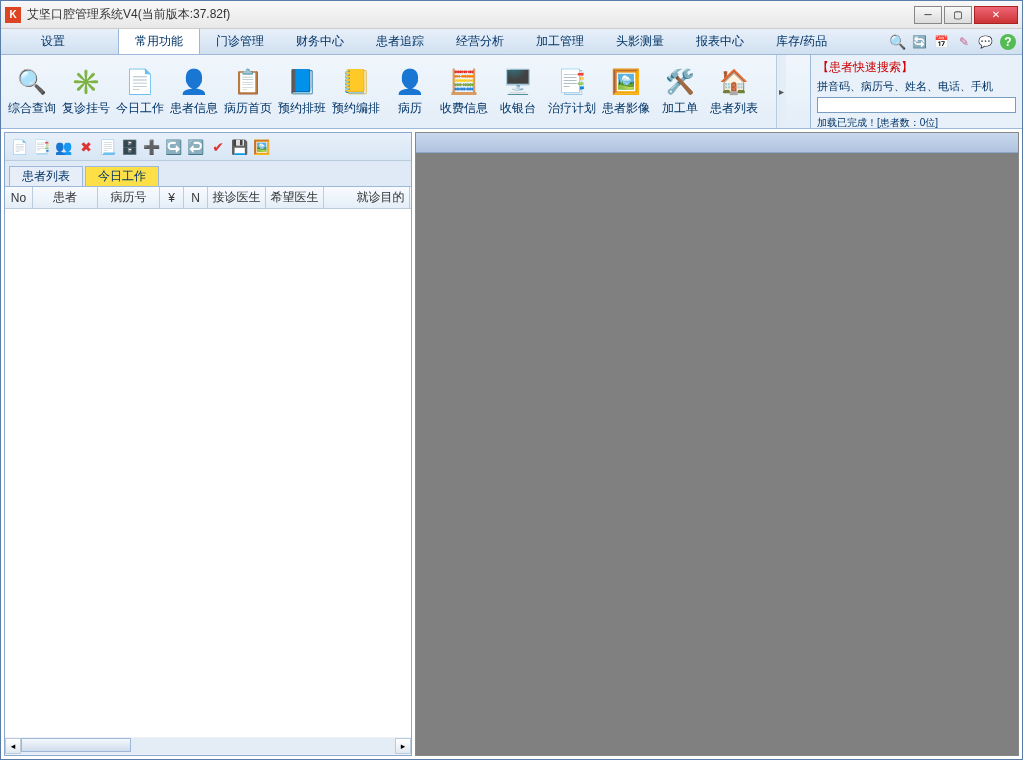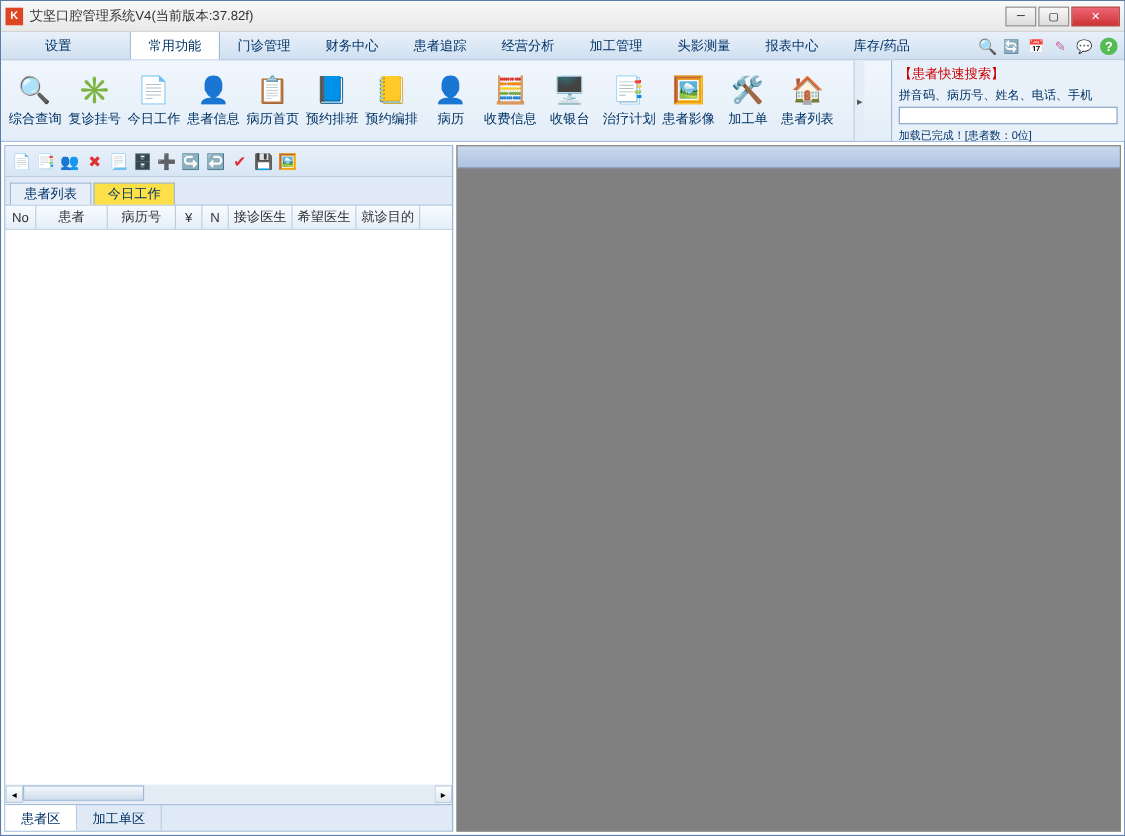--- a/index.html
+++ b/index.html
@@ -55,21 +55,21 @@
 
 .grid-header { height: 22px; display: flex; border-bottom: 1px solid #bcd; background: linear-gradient(#f8fbff,#e4eef8); }
 .gh-cell { border-right: 1px solid #bcd; display: flex; align-items: center; justify-content: center; font-size: 12px; color: #333; }
 .gh-cell.no { width: 28px; }
 .gh-cell.patient { width: 65px; }
 .gh-cell.record { width: 62px; }
 .gh-cell.yen { width: 24px; }
 .gh-cell.n { width: 24px; }
 .gh-cell.doc1 { width: 58px; }
 .gh-cell.doc2 { width: 58px; }
-.gh-cell.purpose { width: 58px; }
+.gh-cell.purpose { width: 58px; margin-left: 28px; }
 
 .grid-body { flex: 1; background: #fff; }
 
 .hscroll { height: 18px; background: #eef2f8; display:flex; align-items:center; }
 .hscroll .hs-left, .hscroll .hs-right { width:16px; height:16px; border:1px solid #bcd; background:linear-gradient(#fff,#e0e8f0); display:flex; align-items:center; justify-content:center; font-size:9px; cursor:pointer; }
 .hscroll .hs-track { flex:1; height:16px; background:#e4ecf6; position:relative; }
 .hscroll .hs-thumb { position:absolute; left:0; top:0; width:110px; height:14px; background:linear-gradient(#f4f8fc,#d0dcec); border:1px solid #9db8d8; }
 
 .bottom-tabs { height: 24px; display: flex; background: #e0eaf6; border-top: 1px solid #9db8d8; }
 .btab { padding: 4px 14px; border-right: 1px solid #bcd; cursor: pointer; color:#003366; }
@@ -216,23 +216,19 @@
         <div class="gh-cell purpose">就诊目的</div>
       </div>
       <div class="grid-body"></div>
       <div class="hscroll">
         <div class="hs-left">◂</div>
         <div class="hs-track">
             <div class="hs-thumb"></div>
           </div>
         <div class="hs-right">▸</div>
       </div>
-      <div class="bottom-tabs">
-        <div class="btab active">患者区</div>
-        <div class="btab">加工单区</div>
-      </div>
     </div>
 
     <div class="right-pane">
       <div class="right-gradient-bar"></div>
     </div>
   </div>
 </div>
 
 </body></html>

